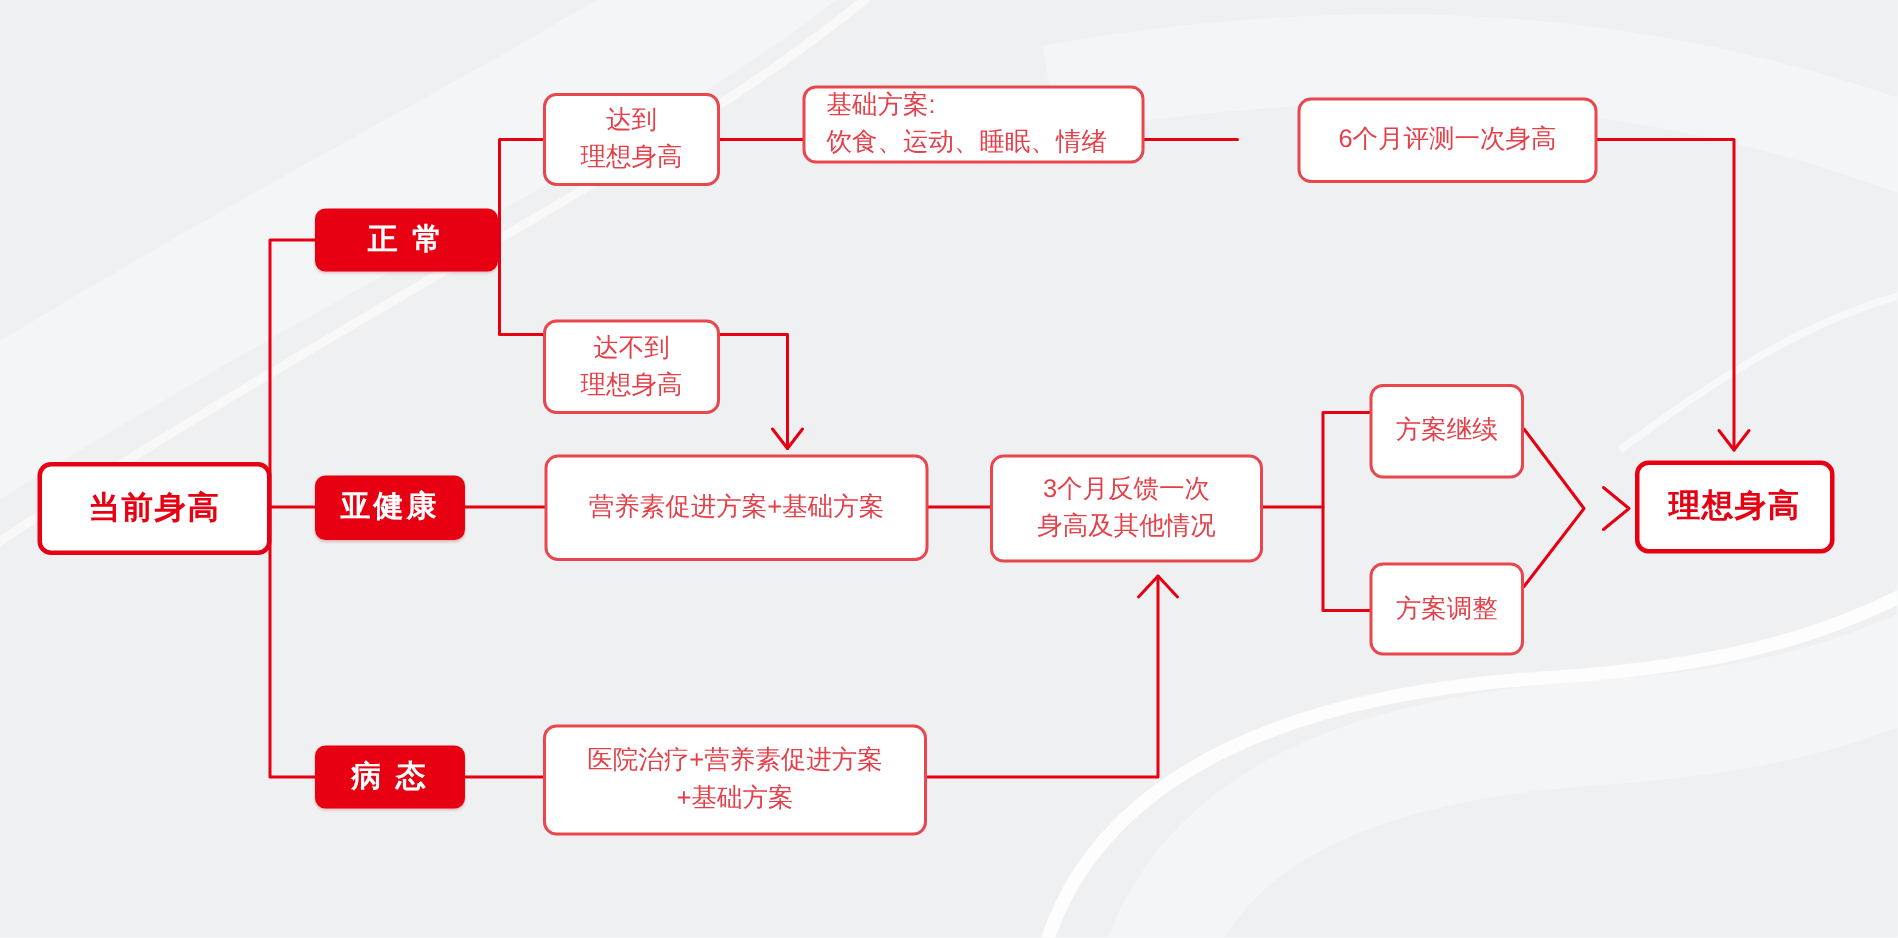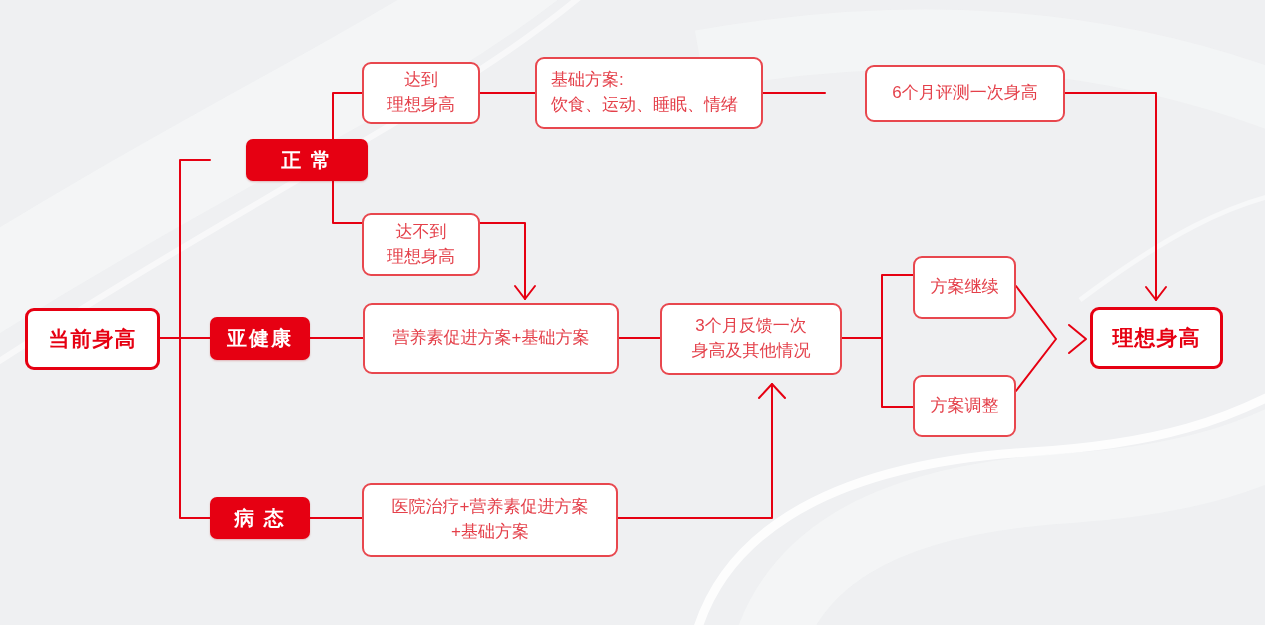--- a/index.html
+++ b/index.html
@@ -94,32 +94,32 @@
       <path d="M1016 286 L1056 339 M1016 391 L1056 339"></path>
       <path d="M1069 325 L1086 339 L1069 353"></path>
 
       <path d="M310 518 H362"></path>
 
       <path d="M618 518 H772 V384"></path>
       <path d="M759 398 L772 384 L785 398"></path>
     </g>
   </svg>
 
-  <div class="node outline-bold" style="left:25px;top:308px;width:135px;height:62px;">当前身高</div>
+  <div class="node outline-bold" style="left:25px;top:308px;width:156px;height:62px;">当前身高</div>
 
-  <div class="node solid" style="left:210px;top:139px;width:122px;height:42px;margin-left:36px;">正 常</div>
+  <div class="node solid" style="left:210px;top:139px;width:122px;height:42px;">正 常</div>
 
   <div class="node solid" style="left:210px;top:317px;width:100px;height:43px;">亚健康</div>
 
   <div class="node solid" style="left:210px;top:497px;width:100px;height:42px;">病 态</div>
 
   <div class="node outline" style="left:362px;top:62px;width:118px;height:62px;">达到
 理想身高</div>
 
-  <div class="node outline left-align" style="left:535px;top:57px;width:228px;height:72px;">基础方案:
+  <div class="node outline left-align" style="left:535px;top:57px;width:228px;height:52px;">基础方案:
 饮食、运动、睡眠、情绪</div>
 
   <div class="node outline" style="left:825px;top:65px;width:200px;height:57px;margin-left:40px;">6个月评测一次身高</div>
 
   <div class="node outline" style="left:362px;top:193px;width:118px;height:63px;margin-top:20px;">达不到
 理想身高</div>
 
   <div class="node outline" style="left:363px;top:303px;width:256px;height:71px;">营养素促进方案+基础方案</div>
 
   <div class="node outline" style="left:660px;top:303px;width:182px;height:72px;">3个月反馈一次

